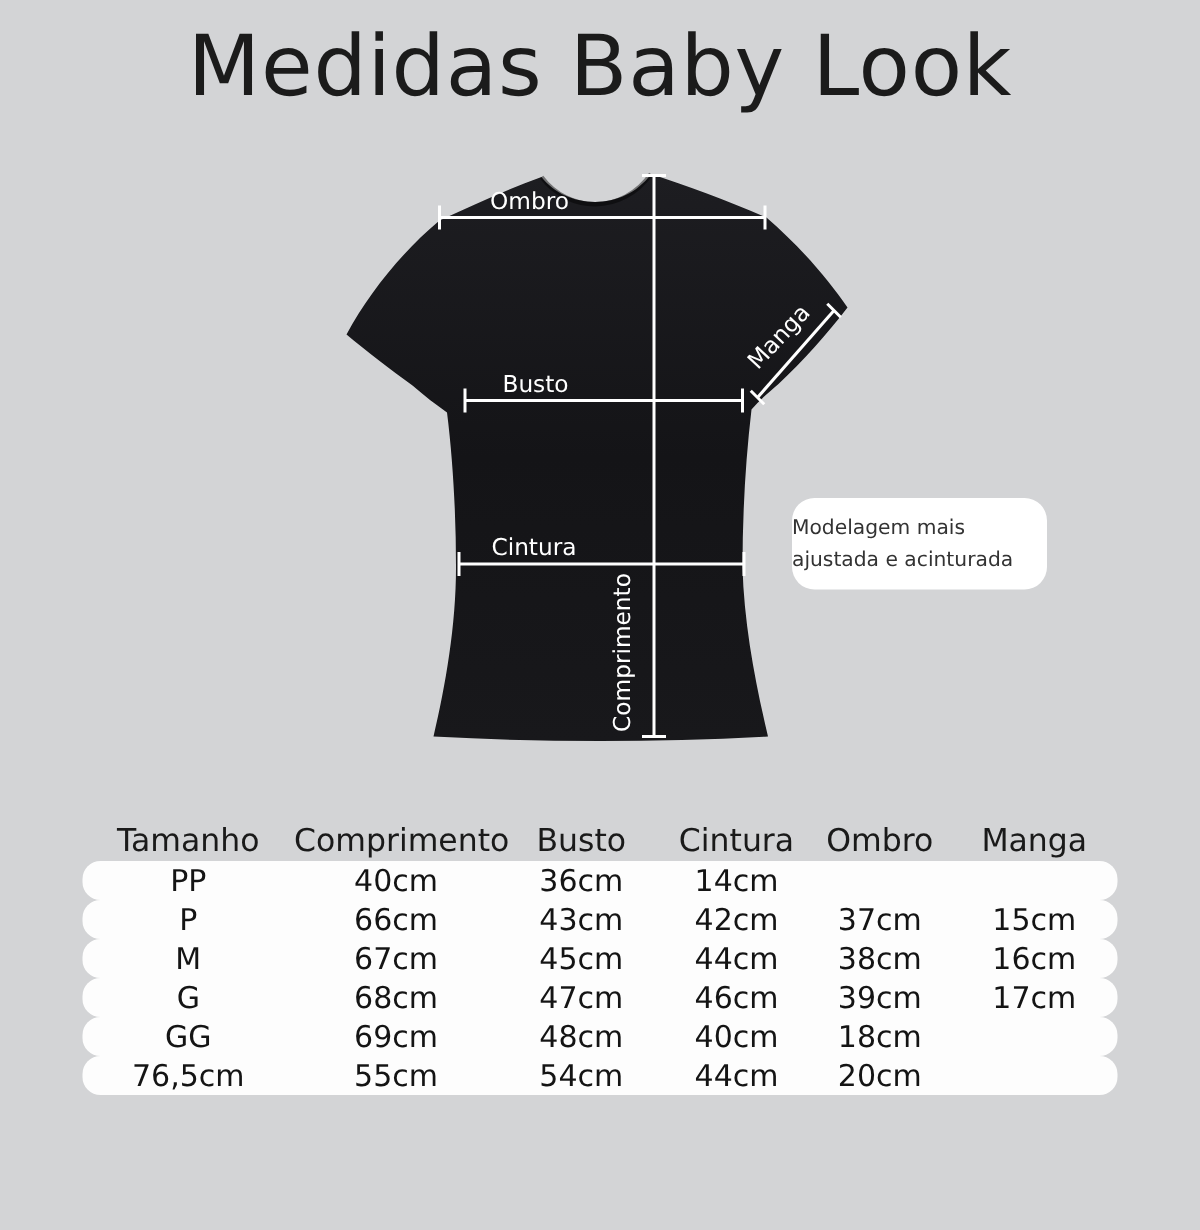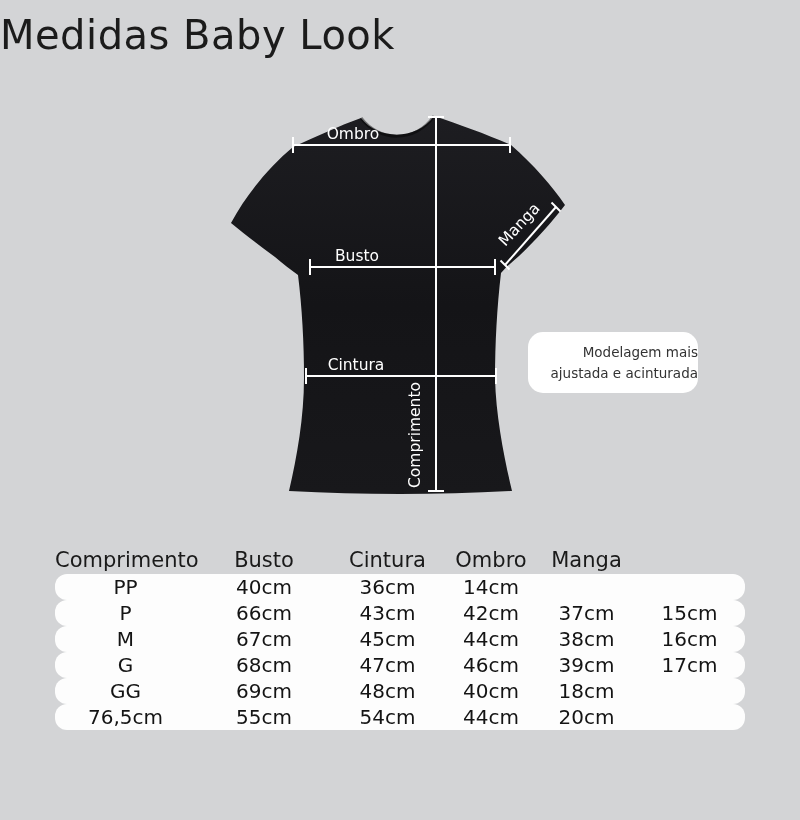--- a/index.html
+++ b/index.html
@@ -5,33 +5,33 @@
   html,body{margin:0;padding:0;}
   .page{
     position:relative;
     width:800px;height:820px;
     background:#d3d4d6;
     font-family:"DejaVu Sans","Liberation Sans",sans-serif;
     overflow:hidden;
   }
   .title{
     position:absolute;top:12px;left:0;width:100%;
-    margin:0;
-    font-size:40px;font-weight:400;letter-spacing:.5px;
+    margin:0;text-align:center;
+    font-size:56px;font-weight:400;letter-spacing:.5px;
     color:#1b1b1b;
   }
   .diagram-svg{position:absolute;left:215px;top:95px;}
   .measure-label{
     font-family:"DejaVu Sans","Liberation Sans",sans-serif;
     font-size:15.5px;fill:#ffffff;
   }
   .note{
     position:absolute;left:528px;top:332px;width:170px;height:61px;
     background:#ffffff;border-radius:15px;
-    display:flex;flex-direction:column;justify-content:center;align-items:flex-end;
+    display:flex;flex-direction:column;justify-content:center;align-items:flex-start;
     font-size:13.5px;line-height:1.5;color:#333333;text-align:center;
   }
   .note span{display:block;}
   .size-table{position:absolute;left:55px;top:546px;width:690px;}
   .t-grid{
     display:grid;
     grid-template-columns:141px 136px 111px 96px 95px 111px;
     text-align:center;
   }
   .t-head{
@@ -115,20 +115,21 @@
     <text class="measure-label" text-anchor="middle" x="308" y="133" transform="rotate(-47 308 133)">Manga</text>
   </svg>
 
   <div class="note">
     <span>Modelagem mais</span>
     <span>ajustada e acinturada</span>
   </div>
 
   <div class="size-table">
     <div class="t-grid t-head">
+      <div>Tamanho</div>
       <div>Comprimento</div>
       <div>Busto</div>
       <div>Cintura</div>
       <div>Ombro</div>
       <div>Manga</div>
     </div>
 
     <div class="t-grid t-row">
       <div>PP</div>
       <div>40cm</div>

